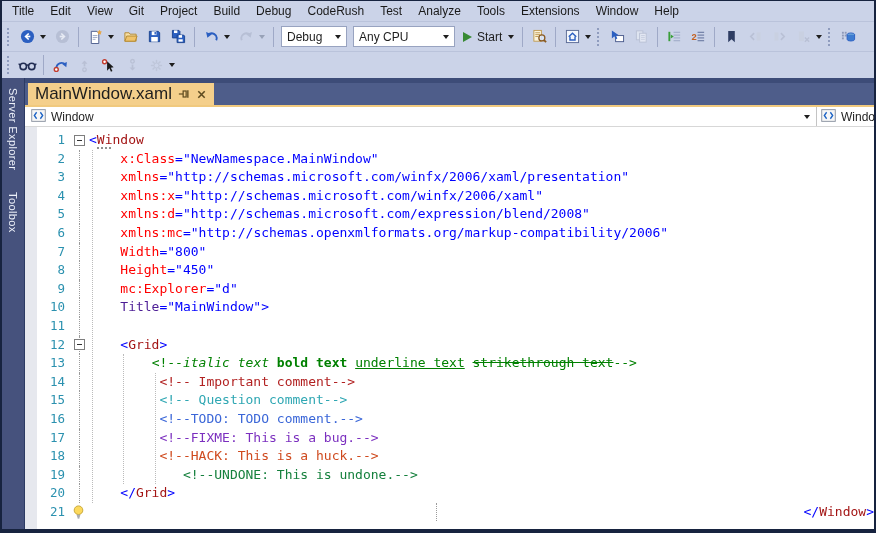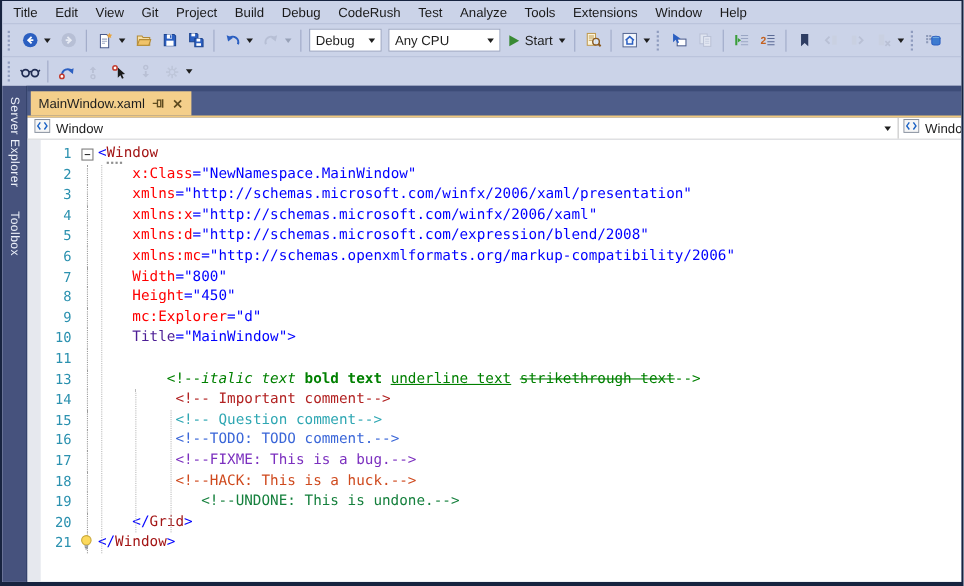--- a/index.html
+++ b/index.html
@@ -33,21 +33,21 @@
   .tb-start .lbl{font-size:12px;color:#1E1E1E;}
 
   
   .main{flex:1;display:flex;min-height:0;}
   .sidestrip{width:23px;background:#46527D;border-right:1px solid #2C3A63;display:flex;flex-direction:column;align-items:center;padding-top:10px;flex:none;}
   .sslabel{writing-mode:vertical-rl;font-size:11px;color:#EDF1FA;letter-spacing:.4px;margin-bottom:22px;white-space:nowrap;cursor:default;}
 
   .editorcol{flex:1;display:flex;flex-direction:column;min-width:0;background:#3D4C78;}
   .dockgap{height:5px;background:#3D4C78;flex:none;}
   .tabstrip{height:24px;background:#4E5D8A;border-bottom:2px solid #F0C97E;display:flex;align-items:stretch;padding-left:3px;flex:none;}
-  .tab{background:#F4CF8B;color:#1E1E1E;font-size:12px;display:flex;align-items:center;gap:6px;padding:0 7px;cursor:default;}
+  .tab{background:#F4CF8B;color:#1E1E1E;font-size:17px;display:flex;align-items:center;gap:6px;padding:0 7px;cursor:default;}
   .tab .ticon{display:flex;align-items:center;}
 
   .navbar{height:20px;background:#FFFFFF;display:flex;align-items:stretch;border-bottom:1px solid #D7D7D7;flex:none;}
   .nb-left{flex:1;display:flex;align-items:center;gap:5px;padding:0 6px;min-width:0;}
   .nb-label{font-size:12px;color:#1E1E1E;}
   .nb-caret{margin-left:auto;width:0;height:0;border-left:3.5px solid transparent;border-right:3.5px solid transparent;border-top:4px solid #1E1E1E;}
   .nb-right{width:58px;border-left:1px solid #C4C4C4;display:flex;align-items:center;gap:5px;padding:0 4px;overflow:hidden;flex:none;}
 
   
   .editor{flex:1;background:#FFFFFF;position:relative;overflow:hidden;}
@@ -422,20 +422,28 @@
               <pre class="codetext"><span>    </span><span style="color: #4c1d95;">Title</span><span style="color: rgb(0, 0, 255);">="MainWindow"</span><span style="color: rgb(0, 0, 255);">&gt;</span></pre>
             </div>
             <div class="crow">
               <span class="ln">11</span>
               <span class="fold">
                 <i class="vdot"></i>
               </span>
               <pre class="codetext"></pre>
             </div>
             <div class="crow">
+              <span class="ln">12</span>
+              <span class="fold">
+                <i class="vdot"></i>
+                <i class="foldbox"></i>
+              </span>
+              <pre class="codetext"><span>    </span><span style="color: rgb(0, 0, 255);">&lt;</span><span style="color: rgb(163, 21, 21);">Grid</span><span style="color: rgb(0, 0, 255);">&gt;</span></pre>
+            </div>
+            <div class="crow">
               <span class="ln">13</span>
               <span class="fold">
                 <i class="vdot"></i>
               </span>
               <pre class="codetext"><span>        </span><span style="color: rgb(0, 128, 0);">&lt;!--</span><span style="color: rgb(0, 128, 0); font-style: italic;">italic text</span><span style="color: rgb(0, 128, 0);"> </span><span style="color: rgb(0, 128, 0); font-weight: bold;">bold text</span><span style="color: rgb(0, 128, 0);"> </span><span style="color: rgb(0, 128, 0); text-decoration: underline;">underline text</span><span style="color: rgb(0, 128, 0);"> </span><span style="color: rgb(0, 128, 0); text-decoration: line-through;">strikethrough text</span><span style="color: rgb(0, 128, 0);">--&gt;</span></pre>
             </div>
             <div class="crow">
               <span class="ln">14</span>
               <span class="fold">
                 <i class="vdot"></i>
@@ -477,21 +485,21 @@
               </span>
               <pre class="codetext"><span>            </span><span style="color: #15803d;">&lt;!--UNDONE: This is undone.--&gt;</span></pre>
             </div>
             <div class="crow">
               <span class="ln">20</span>
               <span class="fold">
                 <i class="vdot"></i>
               </span>
               <pre class="codetext"><span>    </span><span style="color: rgb(0, 0, 255);">&lt;/</span><span style="color: rgb(163, 21, 21);">Grid</span><span style="color: rgb(0, 0, 255);">&gt;</span></pre>
             </div>
-            <div class="crow" style="position: relative;">
+            <div class="crow" style="position: relative; justify-content: space-between;">
               <span class="ln">21</span>
               <span class="fold">
                 <i class="vdot"></i>
               </span>
               <pre class="codetext"><span style="color: rgb(0, 0, 255);">&lt;/</span><span style="color: rgb(163, 21, 21);">Window</span><span style="color: rgb(0, 0, 255);">&gt;</span></pre>
               <span class="bulb" style="position: absolute; left: 47px; top: 2px;">
                 <svg width="13" height="14" viewBox="0 0 13 14">
                   <circle cx="6.5" cy="5.2" r="4.3" fill="#FCD95C" stroke="#C9A93B"></circle>
                   <path d="M4.8 10.3 h3.4 M5.1 11.7 h2.8 M5.6 13 h1.8" stroke="#8E9299" stroke-width="1.1"></path>
                 </svg>

